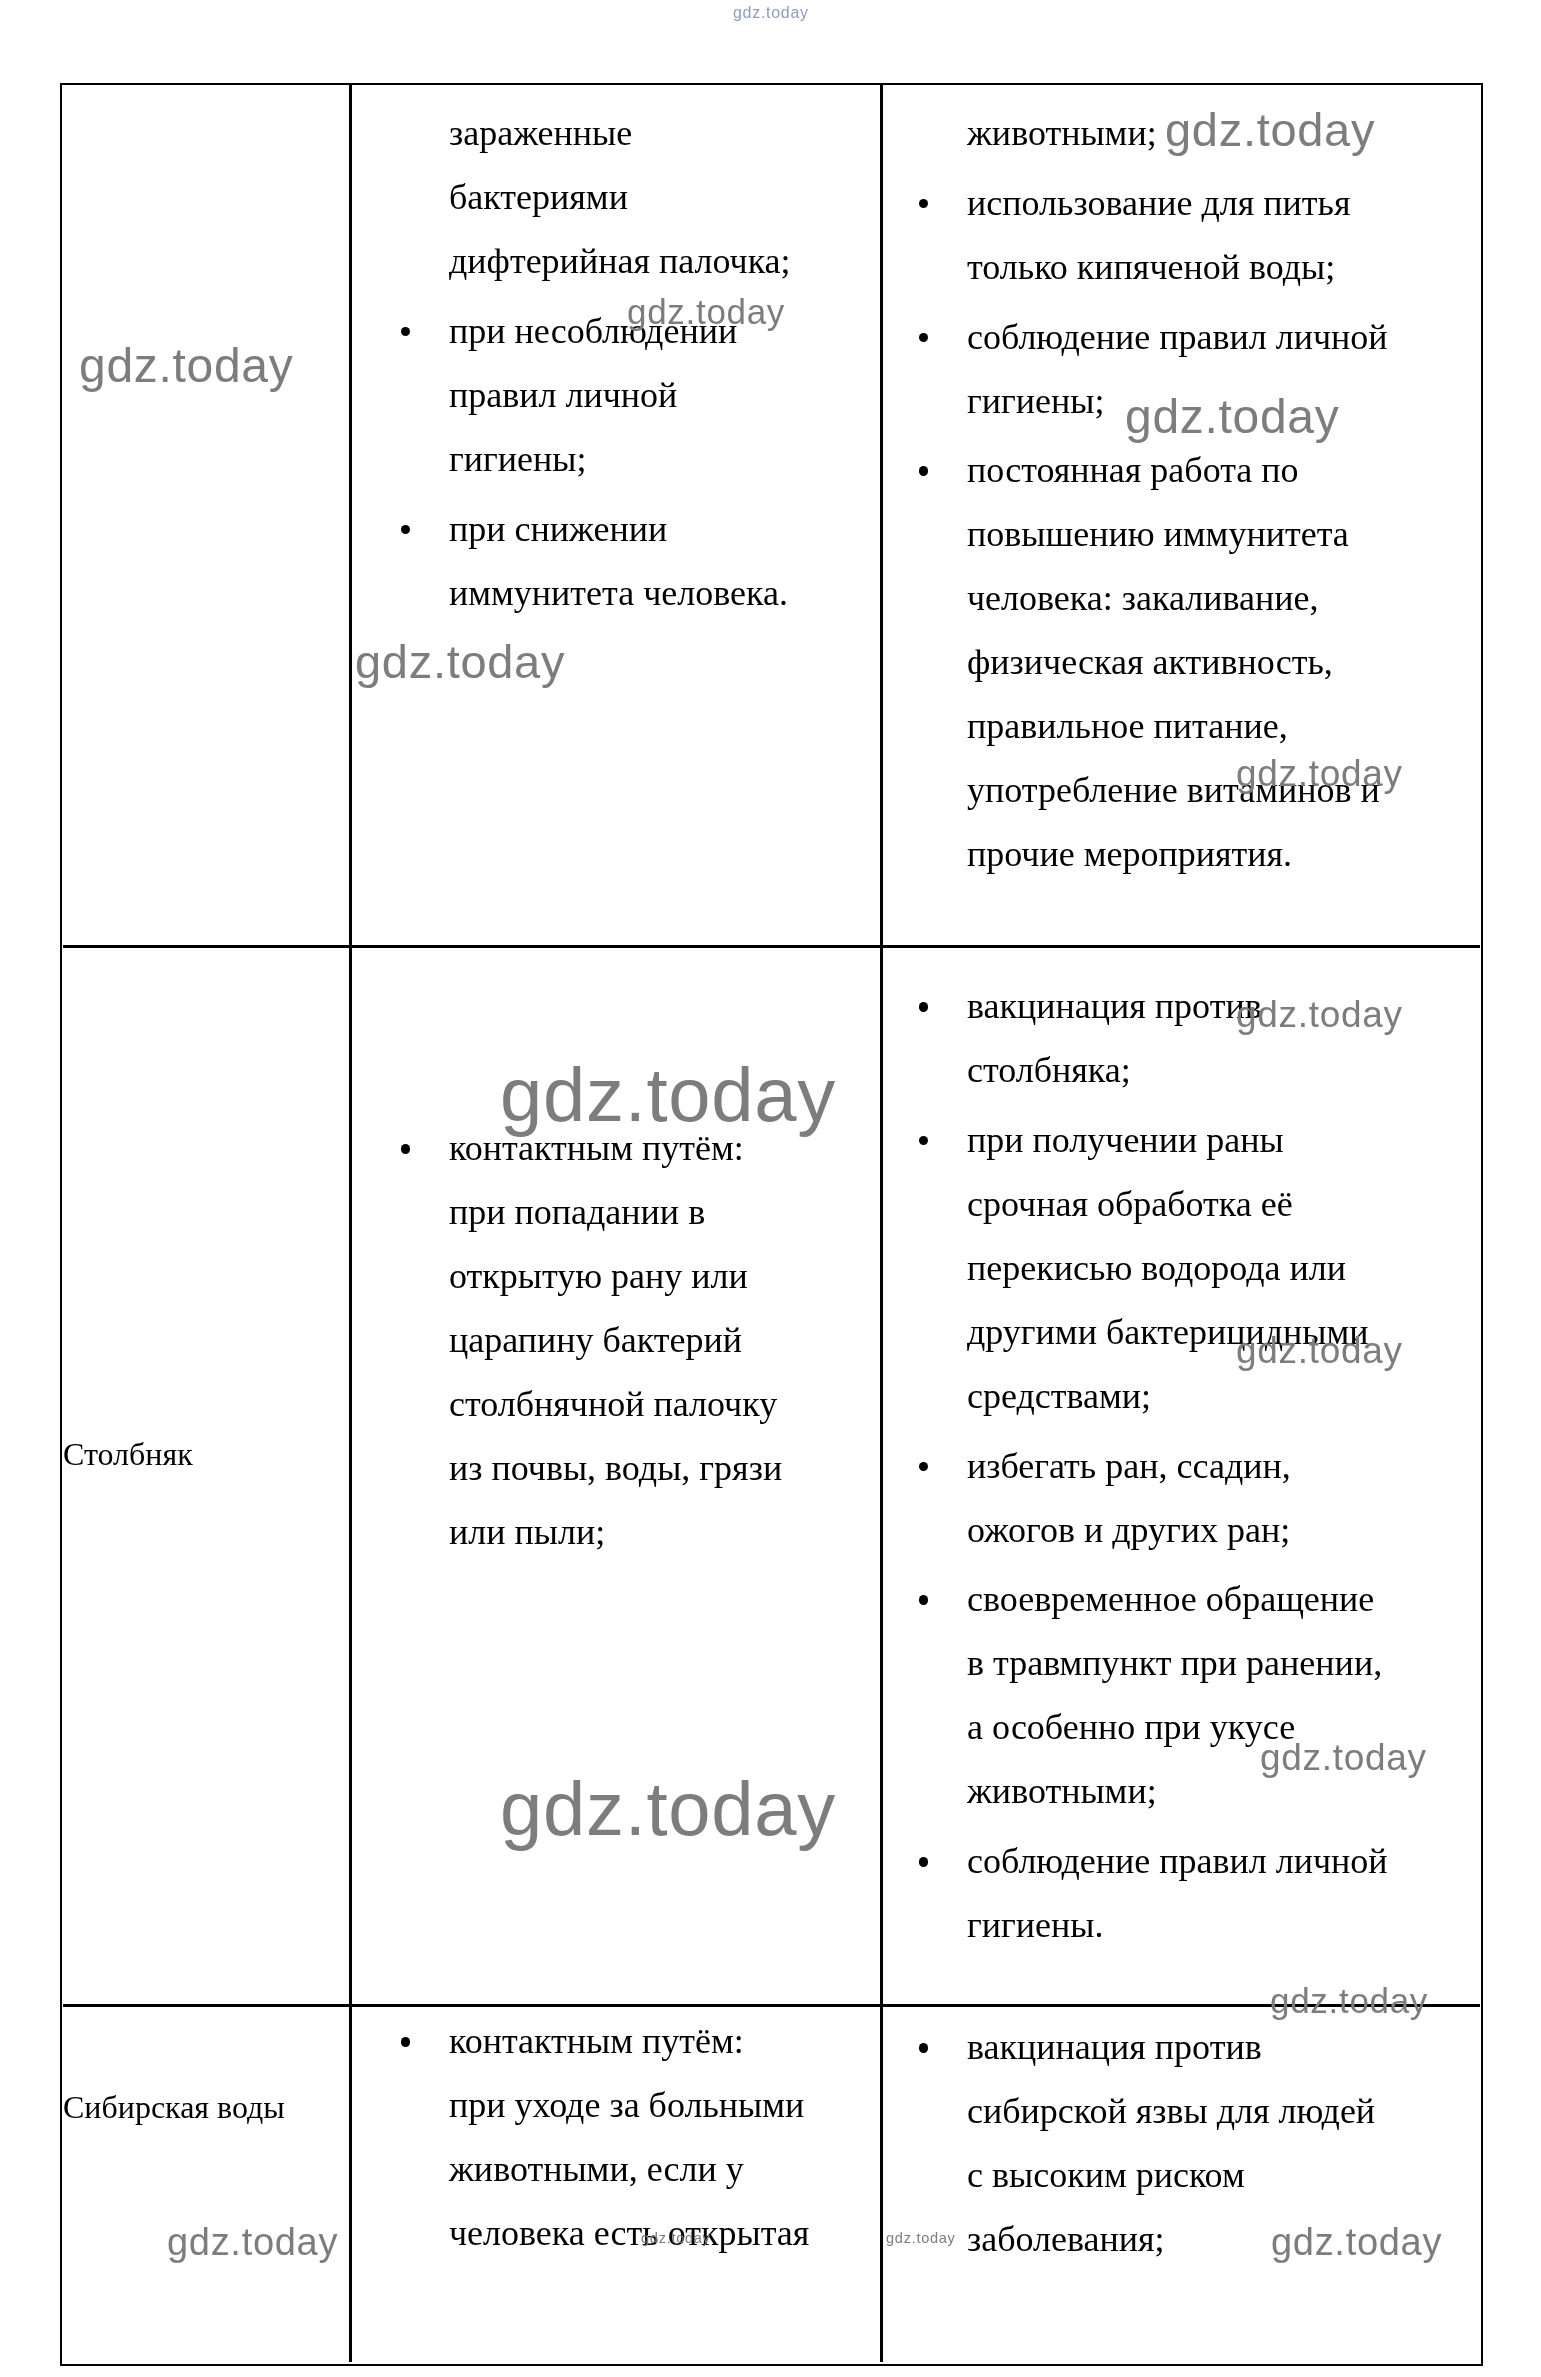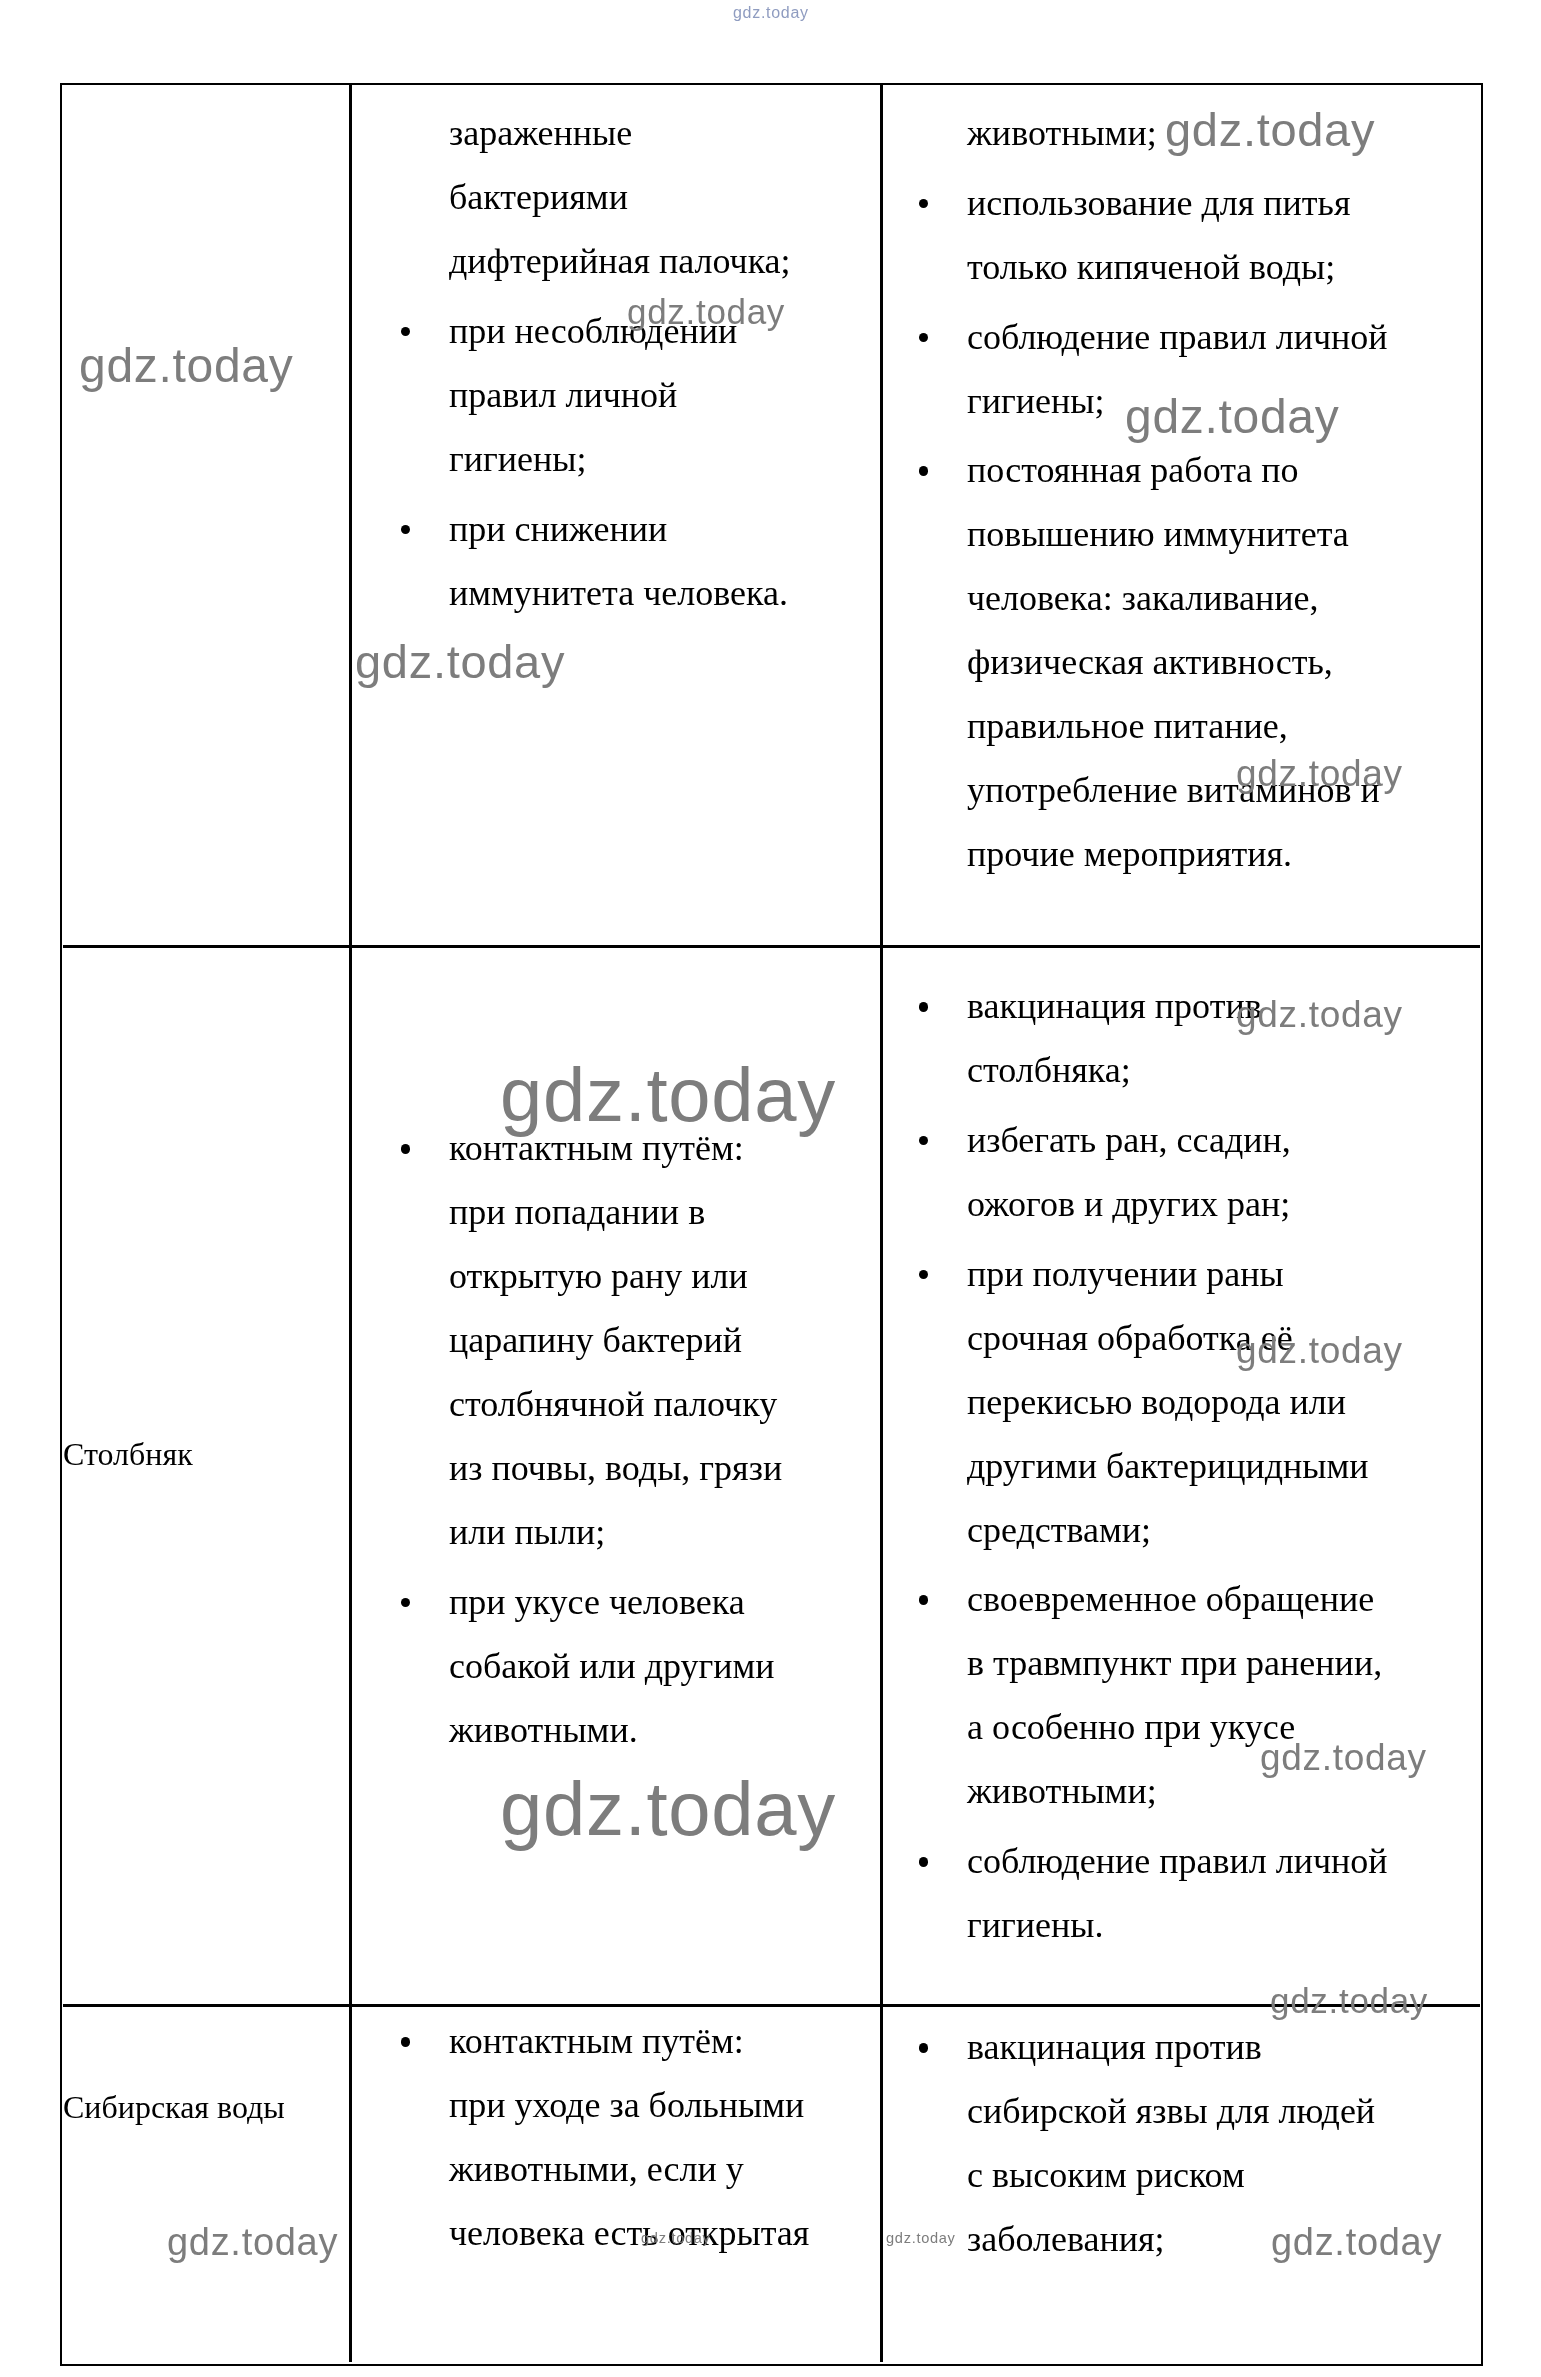--- a/index.html
+++ b/index.html
@@ -75,27 +75,26 @@
     <div class="lead">животными;</div>
     <div class="bitem">использование для питья<br>только кипяченой воды;</div>
     <div class="bitem">соблюдение правил личной<br>гигиены;</div>
     <div class="bitem">постоянная работа по<br>повышению иммунитета<br>человека: закаливание,<br>физическая активность,<br>правильное питание,<br>употребление витаминов и<br>прочие мероприятия.</div>
   </div>
 
   <div class="disease" id="r1c1">Столбняк</div>
 
   <div class="cell" id="r1c2">
     <div class="bitem">контактным путём:<br>при попадании в<br>открытую рану или<br>царапину бактерий<br>столбнячной палочку<br>из почвы, воды, грязи<br>или пыли;</div>
-    <div class="bitem">при укусе человека<br>собакой или другими<br>животными.</div>
   </div>
 
   <div class="cell" id="r1c3">
     <div class="bitem">вакцинация против<br>столбняка;</div>
+    <div class="bitem">при получении раны<br>срочная обработка её<br>перекисью водорода или<br>другими бактерицидными<br>средствами;</div>
     <div class="bitem">избегать ран, ссадин,<br>ожогов и других ран;</div>
-    <div class="bitem">при получении раны<br>срочная обработка её<br>перекисью водорода или<br>другими бактерицидными<br>средствами;</div>
     <div class="bitem">своевременное обращение<br>в травмпункт при ранении,<br>а особенно при укусе<br>животными;</div>
     <div class="bitem">соблюдение правил личной<br>гигиены.</div>
   </div>
 
   <div class="disease" id="r2c1">Сибирская воды</div>
 
   <div class="cell" id="r2c2">
     <div class="bitem">контактным путём:<br>при уходе за больными<br>животными, если у<br>человека есть открытая</div>
   </div>
 

